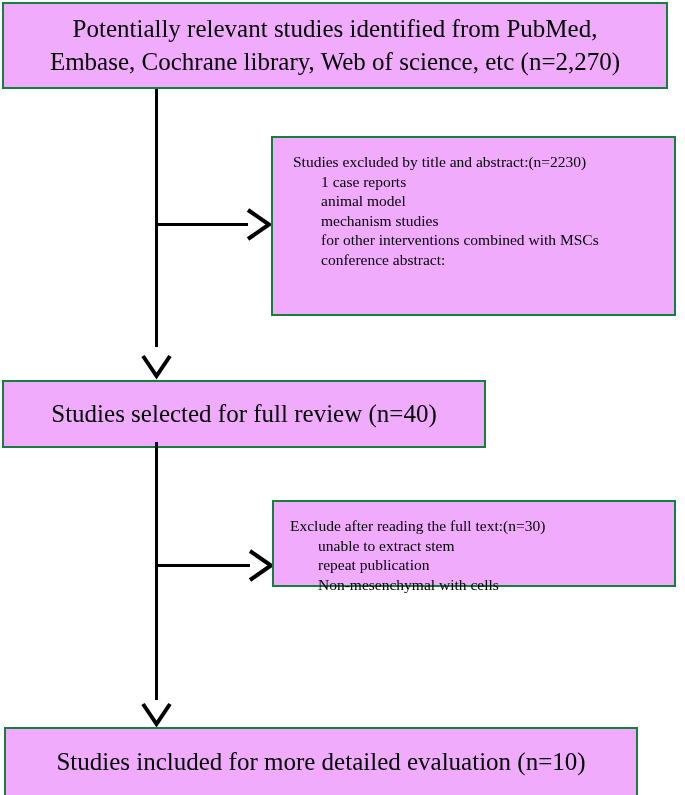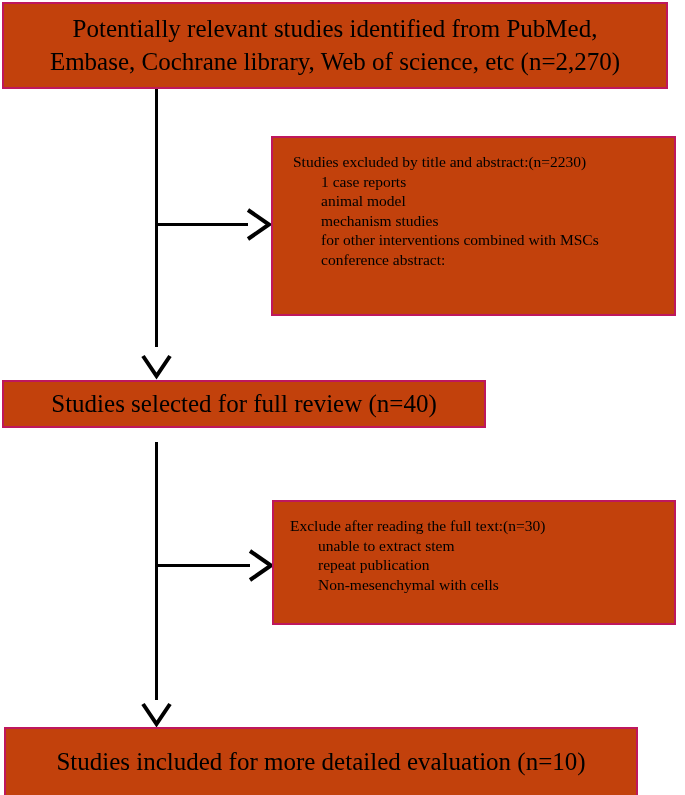--- a/index.html
+++ b/index.html
@@ -12,22 +12,22 @@
     width: 685px;
     height: 795px;
     background: #ffffff;
     font-family: "Liberation Serif", "DejaVu Serif", serif;
     color: #000000;
     overflow: hidden;
   }
   .box {
     position: absolute;
     box-sizing: border-box;
-    border: 2px solid #be185d;
-    background: #c2410c;
+    border: 2px solid #15803d;
+    background: #f0abfc;
   }
   .box-main {
     display: flex;
     flex-direction: column;
     align-items: center;
     justify-content: center;
     text-align: center;
     line-height: 1.30;
   }
   .box-side {
@@ -52,29 +52,29 @@
     width: 405px;
     height: 180px;
     font-size: 15.5px;
     padding: 14px 12px 10px 20px;
   }
   
   #box-full-review {
     left: 2px;
     top: 380px;
     width: 484px;
-    height: 48px;
+    height: 68px;
     font-size: 25px;
   }
   
   #box-excluded-fulltext {
     left: 272px;
     top: 500px;
     width: 404px;
-    height: 125px;
+    height: 87px;
     font-size: 15.5px;
     padding: 14px 12px 10px 16px;
   }
   
   #box-included {
     left: 4px;
     top: 727px;
     width: 634px;
     height: 70px;
     font-size: 25px;

